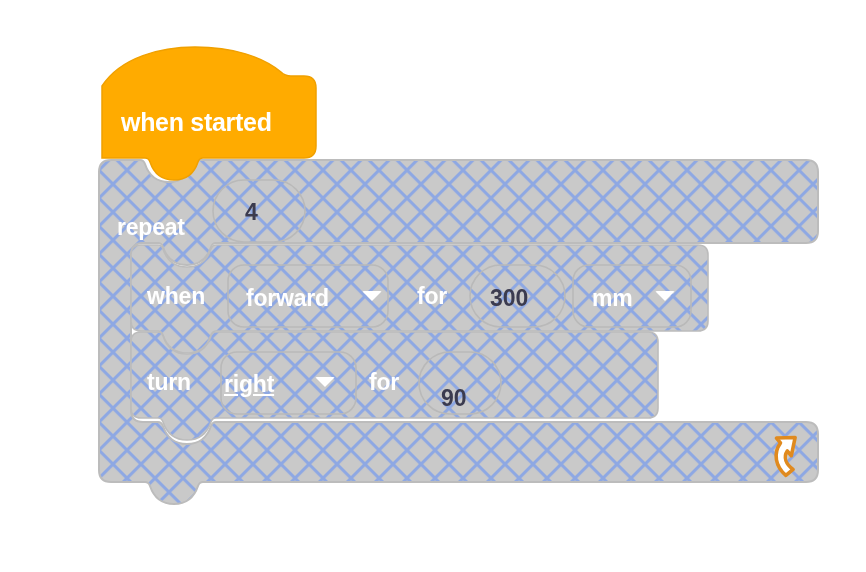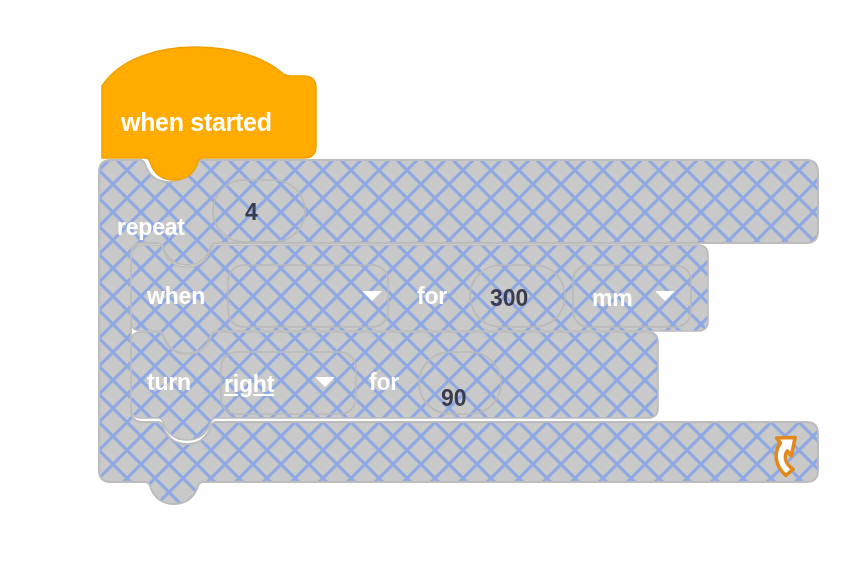--- a/index.html
+++ b/index.html
@@ -251,20 +251,21 @@
       </g>
     </svg>
 
     <div class="hat-label">when started</div>
 
     <div class="lbl" style="left:74px; top:216px;">repeat</div>
     <div class="field-val" style="left:202px; top:199px;">4</div>
 
     <div class="lbl" style="left:104px; top:285px;">when</div>
 
+    <div class="dd-text" style="left:203px; top:285px;">forward</div>
     <div class="tri" style="left:319px; top:291px;"></div>
 
     <div class="lbl" style="left:374px; top:285px;">for</div>
 
     <div class="field-val" style="left:447px; top:285px;">300</div>
 
     <div class="dd-text" style="left:549px; top:285px;">mm</div>
     <div class="tri" style="left:612px; top:291px;"></div>
 
     <div class="lbl" style="left:104px; top:371px;">turn</div>

